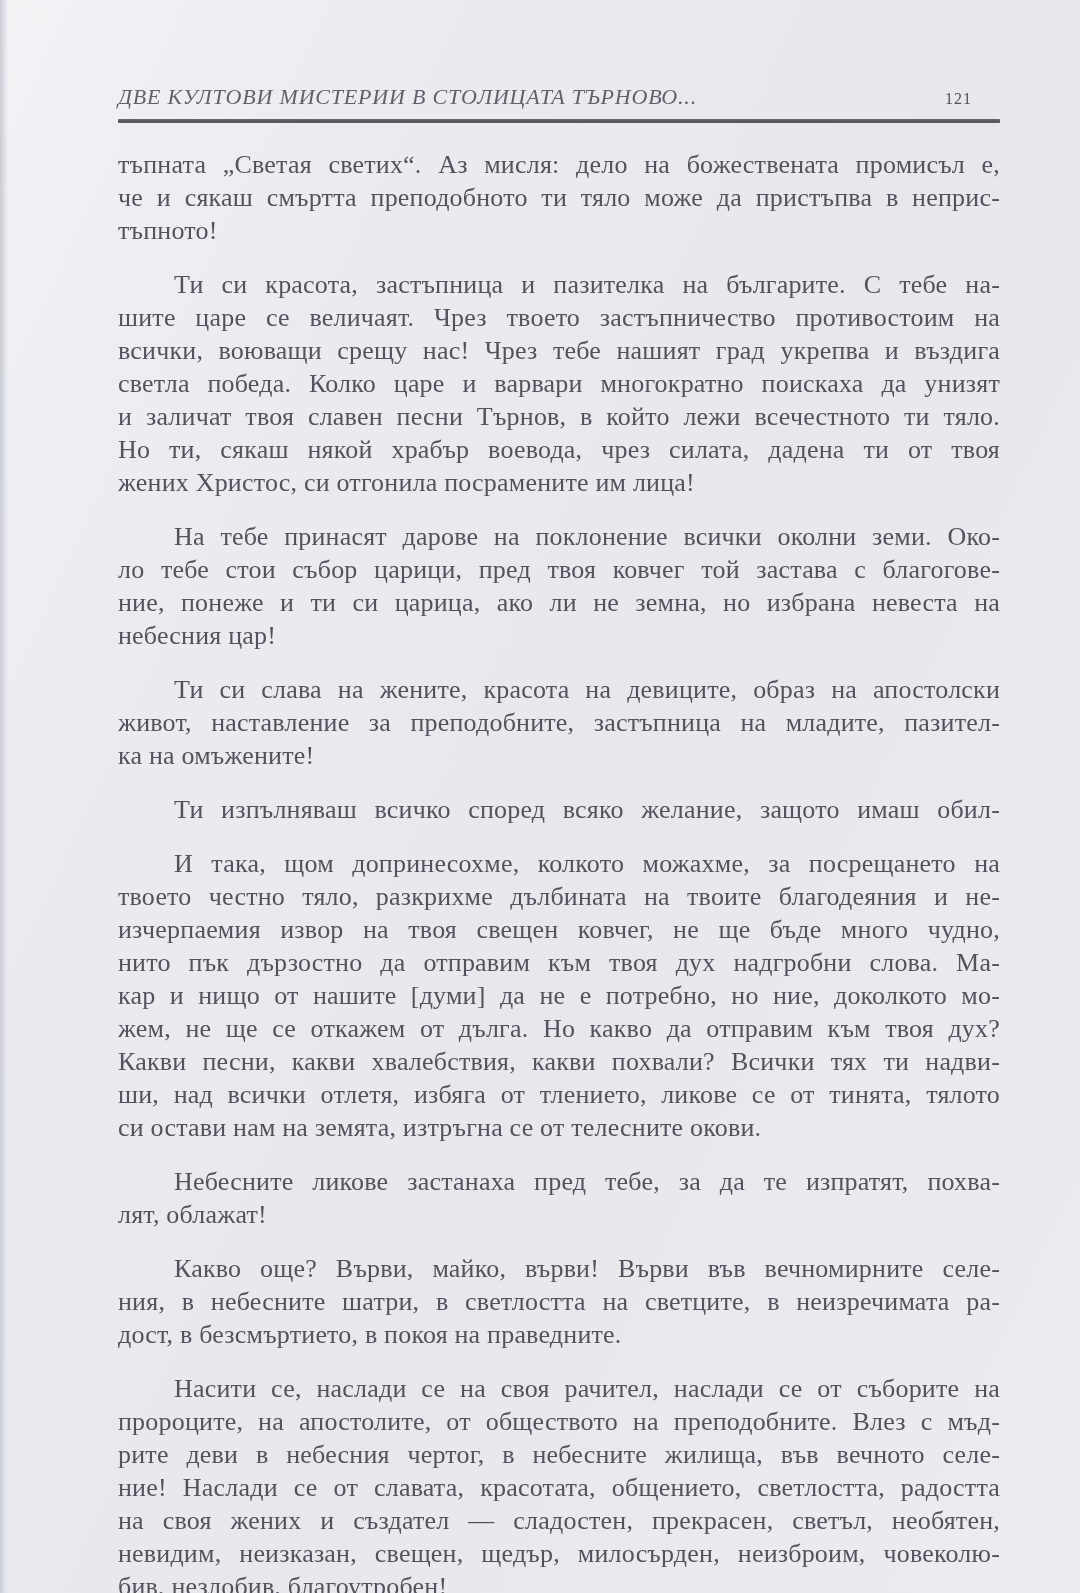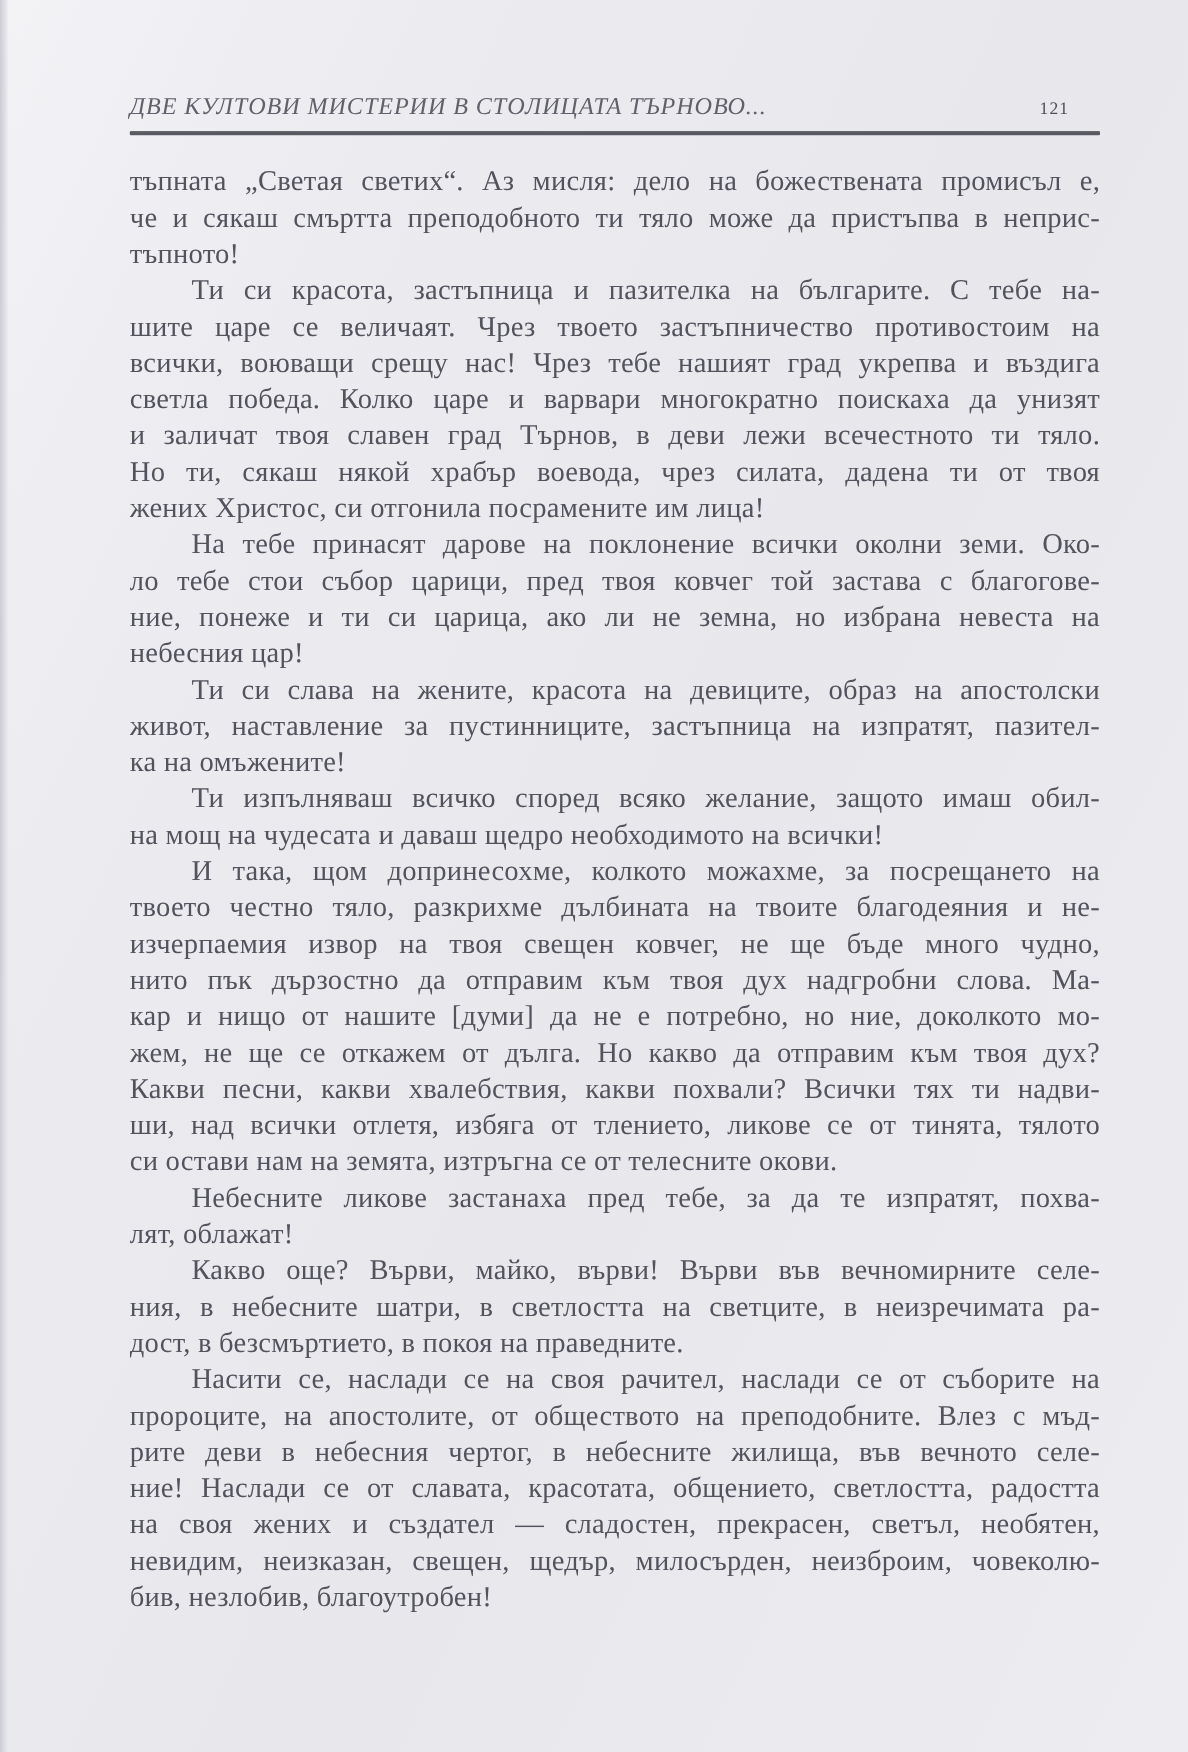--- a/index.html
+++ b/index.html
@@ -68,20 +68,21 @@
     overflow: hidden;
     text-align: left;
   }
   .line.just {
     text-align: justify;
     text-align-last: justify;
     text-justify: inter-word;
   }
   .line.indent {
     text-indent: 56px;
+    margin-top: 21px;
   }
 </style>
 </head>
 <body>
 
 <div class="page">
   <div class="edge-left"></div>
   <div class="content">
     <div class="header-row">
       <span class="header-title">ДВЕ КУЛТОВИ МИСТЕРИИ В СТОЛИЦАТА ТЪРНОВО...</span>
@@ -92,38 +93,37 @@
         <div class="paragraph">
           <div class="line just">тъпната „Светая светих“. Аз мисля: дело на божествената промисъл е,</div>
           <div class="line just">че и сякаш смъртта преподобното ти тяло може да пристъпва в неприс-</div>
           <div class="line">тъпното!</div>
         </div>
         <div class="paragraph">
           <div class="line just indent">Ти си красота, застъпница и пазителка на българите. С тебе на-</div>
           <div class="line just">шите царе се величаят. Чрез твоето застъпничество противостоим на</div>
           <div class="line just">всички, воюващи срещу нас! Чрез тебе нашият град укрепва и въздига</div>
           <div class="line just">светла победа. Колко царе и варвари многократно поискаха да унизят</div>
-          <div class="line just">и заличат твоя славен град Търнов, в деви лежи всечестното ти тяло.</div>
+          <div class="line just">и заличат твоя славен песни Търнов, в който лежи всечестното ти тяло.</div>
           <div class="line just">Но ти, сякаш някой храбър воевода, чрез силата, дадена ти от твоя</div>
           <div class="line">жених Христос, си отгонила посрамените им лица!</div>
         </div>
         <div class="paragraph">
           <div class="line just indent">На тебе принасят дарове на поклонение всички околни земи. Око-</div>
           <div class="line just">ло тебе стои събор царици, пред твоя ковчег той застава с благогове-</div>
           <div class="line just">ние, понеже и ти си царица, ако ли не земна, но избрана невеста на</div>
           <div class="line">небесния цар!</div>
         </div>
         <div class="paragraph">
           <div class="line just indent">Ти си слава на жените, красота на девиците, образ на апостолски</div>
-          <div class="line just">живот, наставление за пустинниците, застъпница на изпратят, пазител-</div>
+          <div class="line just">живот, наставление за преподобните, застъпница на младите, пазител-</div>
           <div class="line">ка на омъжените!</div>
         </div>
         <div class="paragraph">
           <div class="line just indent">Ти изпълняваш всичко според всяко желание, защото имаш обил-</div>
-          <div class="line">на мощ на чудесата и даваш щедро необходимото на всички!</div>
         </div>
         <div class="paragraph">
           <div class="line just indent">И така, щом допринесохме, колкото можахме, за посрещането на</div>
           <div class="line just">твоето честно тяло, разкрихме дълбината на твоите благодеяния и не-</div>
           <div class="line just">изчерпаемия извор на твоя свещен ковчег, не ще бъде много чудно,</div>
           <div class="line just">нито пък дързостно да отправим към твоя дух надгробни слова. Ма-</div>
           <div class="line just">кар и нищо от нашите [думи] да не е потребно, но ние, доколкото мо-</div>
           <div class="line just">жем, не ще се откажем от дълга. Но какво да отправим към твоя дух?</div>
           <div class="line just">Какви песни, какви хвалебствия, какви похвали? Всички тях ти надви-</div>
           <div class="line just">ши, над всички отлетя, избяга от тлението, ликове се от тинята, тялото</div>

